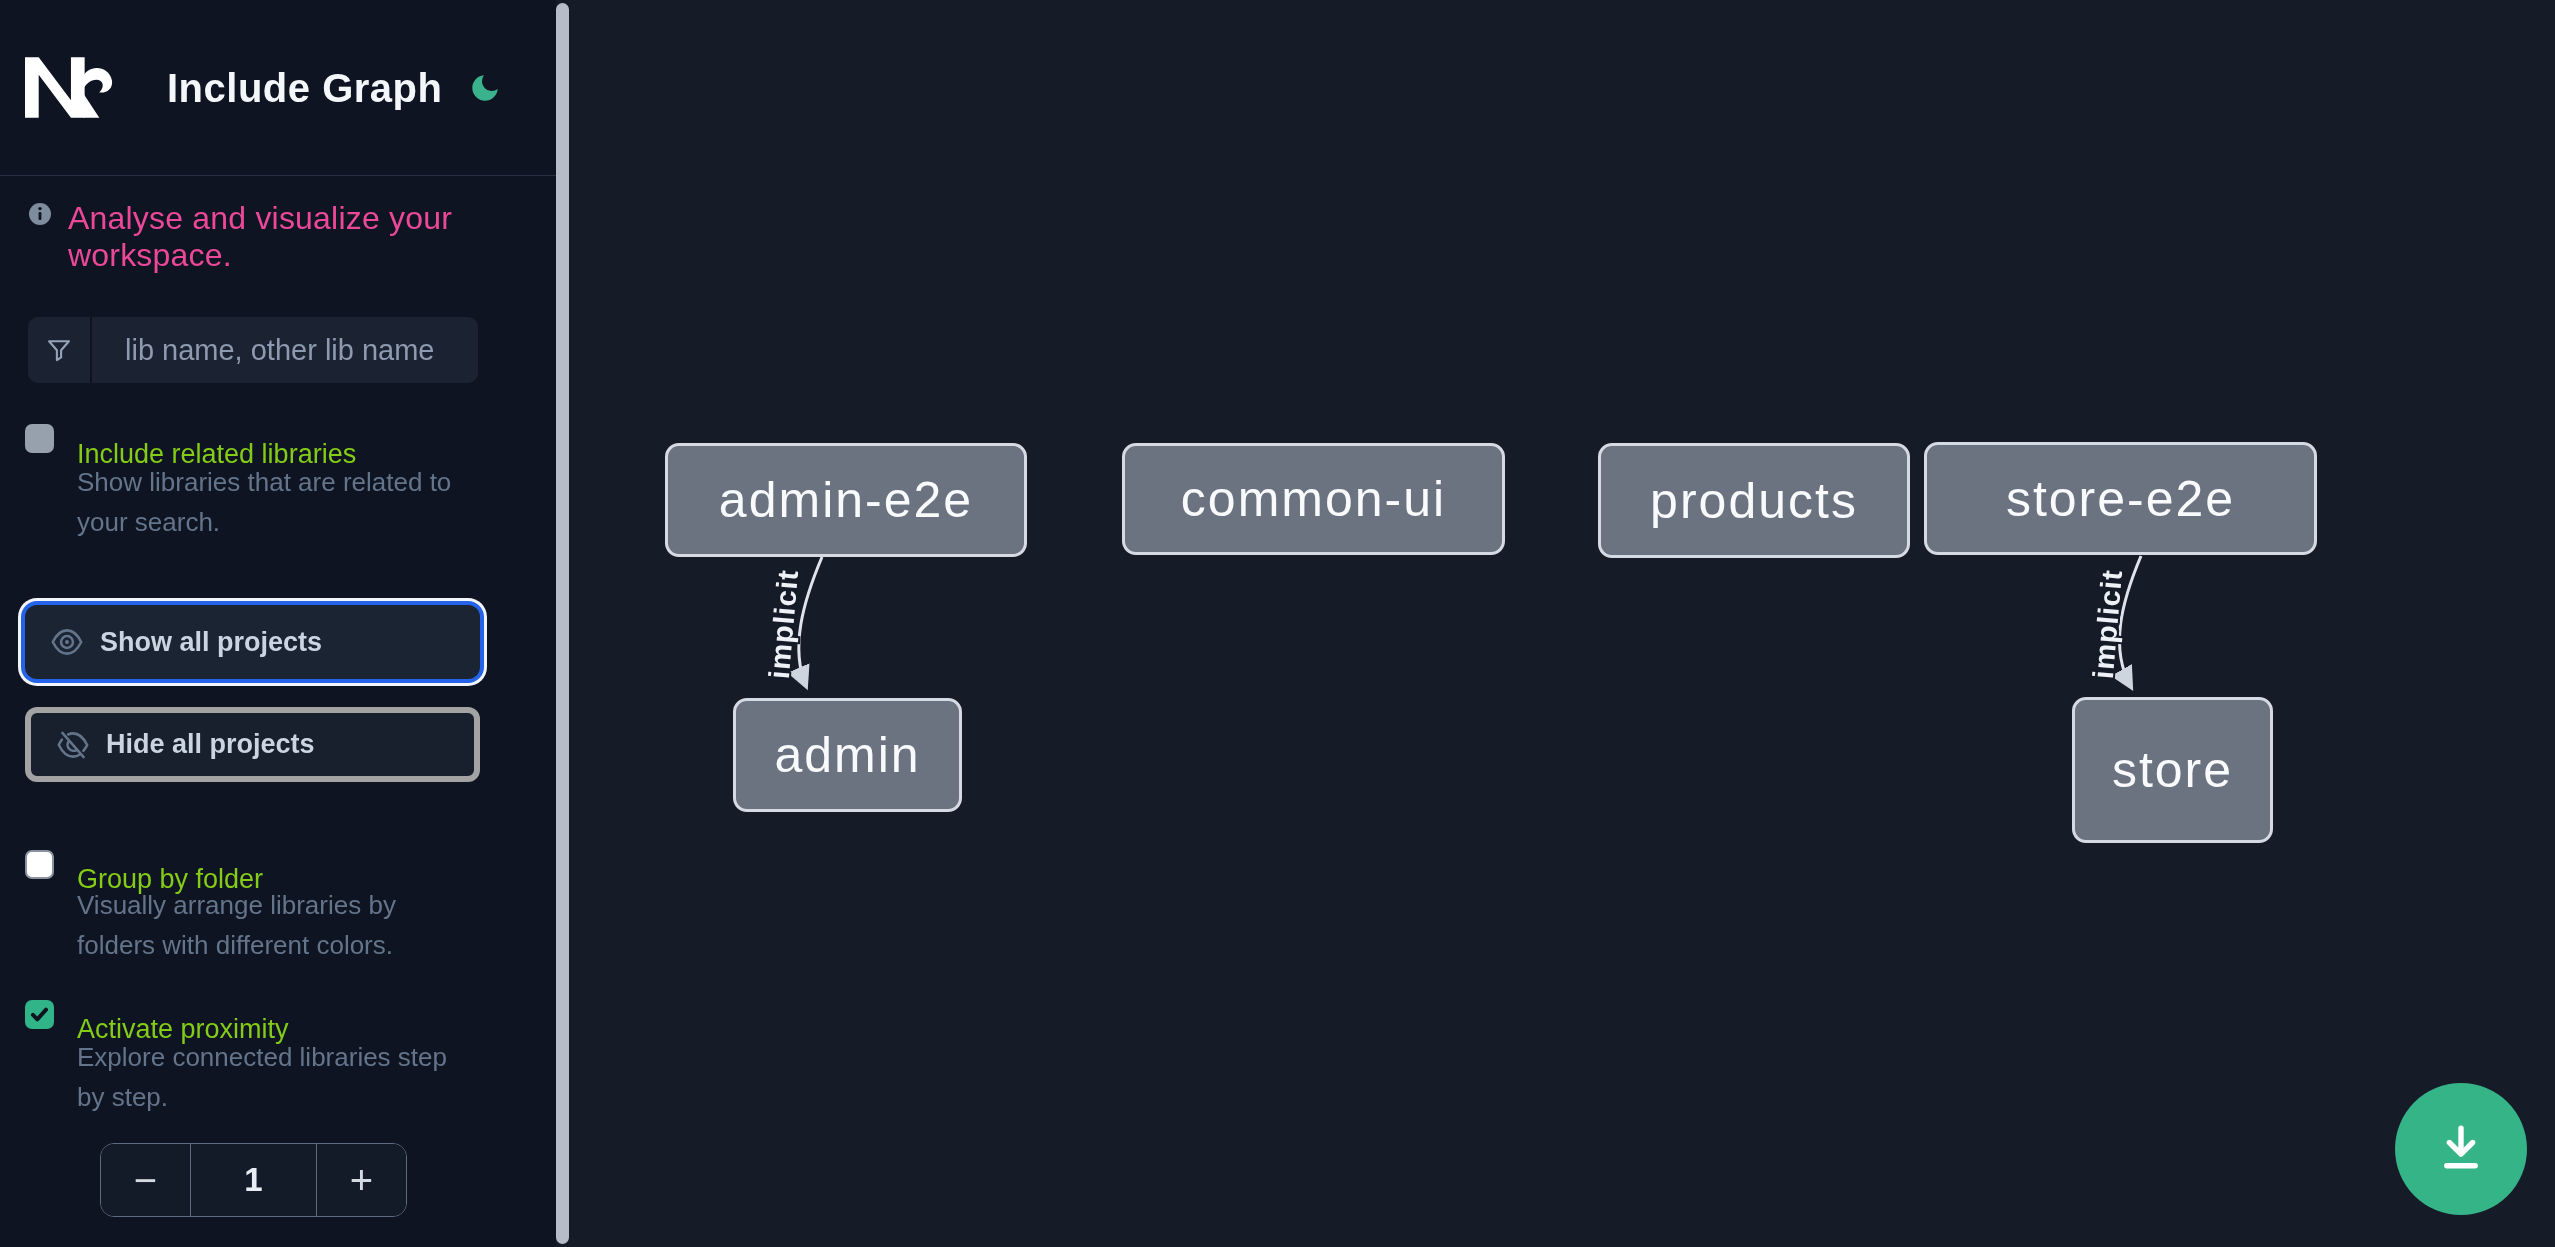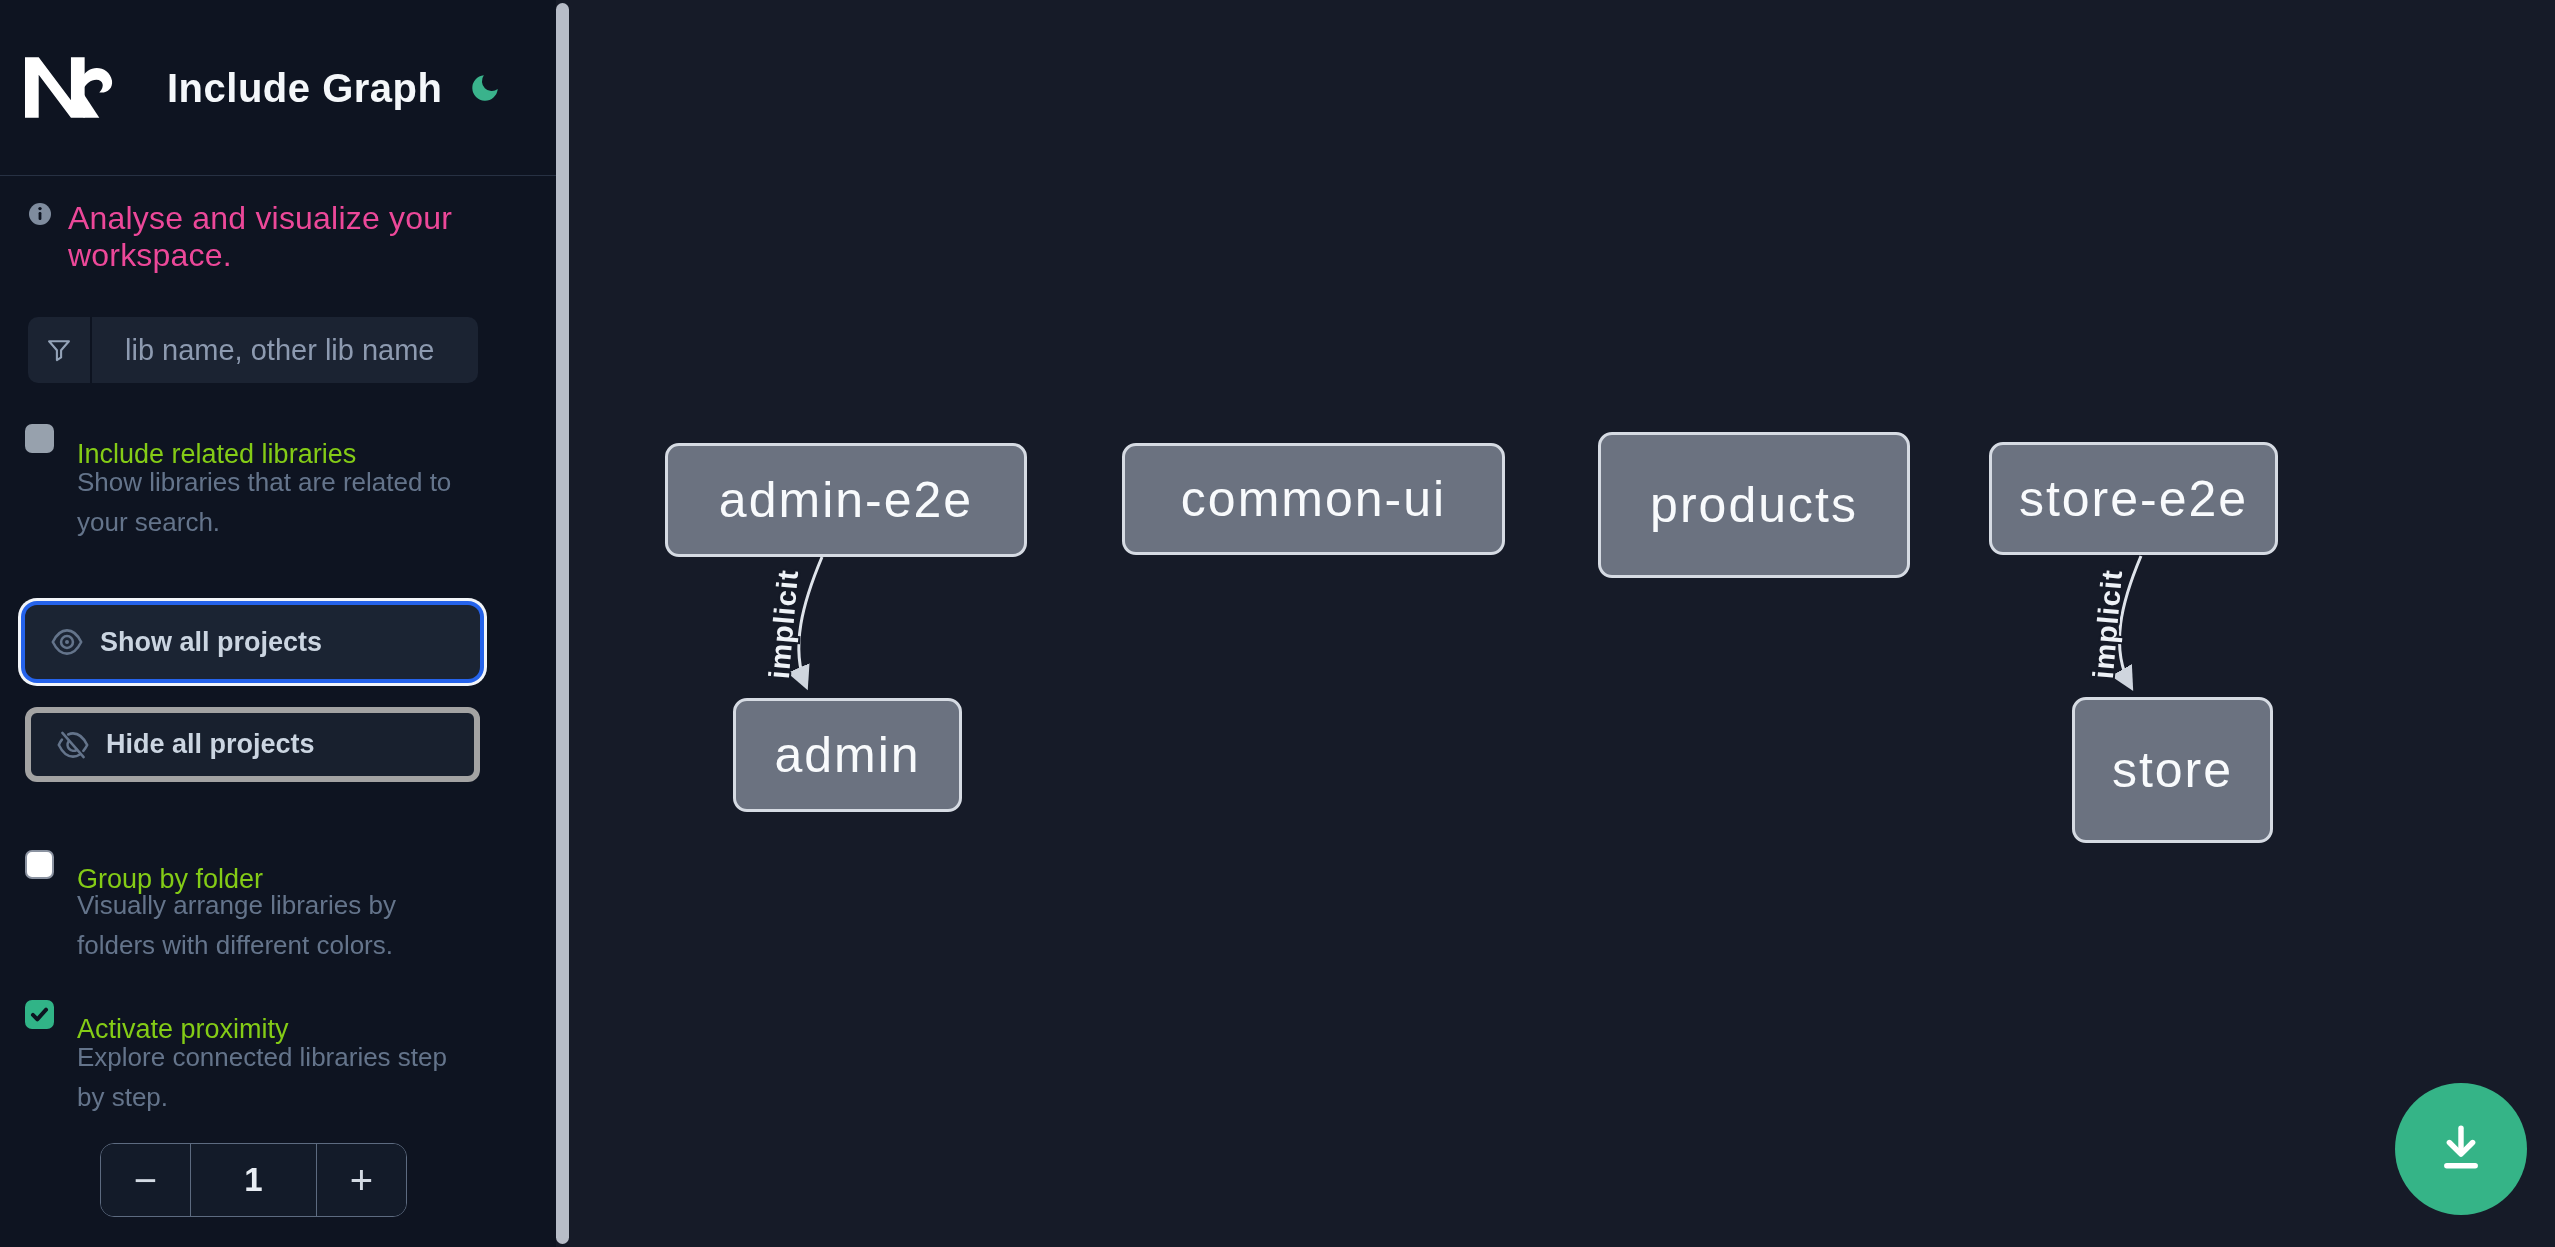--- a/index.html
+++ b/index.html
@@ -223,24 +223,24 @@
 
 <div class="edge-label" style="left:784px; top:624px;">implicit</div>
 <div class="edge-label" style="left:2108px; top:624px;">implicit</div>
 
 <div class="node" style="left:665px;  top:443px; width:362px; height:114px;text-align:right;">
     <span>admin-e2e</span>
   </div>
 <div class="node" style="left:1122px; top:443px; width:383px; height:112px;">
     <span>common-ui</span>
   </div>
-<div class="node" style="left:1598px; top:432px; width:312px; height:146px;">
+<div class="node" style="left:1598px; top:443px; width:312px; height:115px;">
     <span>products</span>
   </div>
-<div class="node" style="left:1989px; top:442px; width:289px; height:113px;">
+<div class="node" style="left:1924px; top:442px; width:393px; height:113px;">
     <span>store-e2e</span>
   </div>
 <div class="node" style="left:733px;  top:698px; width:229px; height:114px;">
     <span>admin</span>
   </div>
 <div class="node" style="left:2072px; top:697px; width:201px; height:146px;">
     <span>store</span>
   </div>
 
 <button class="fab">

